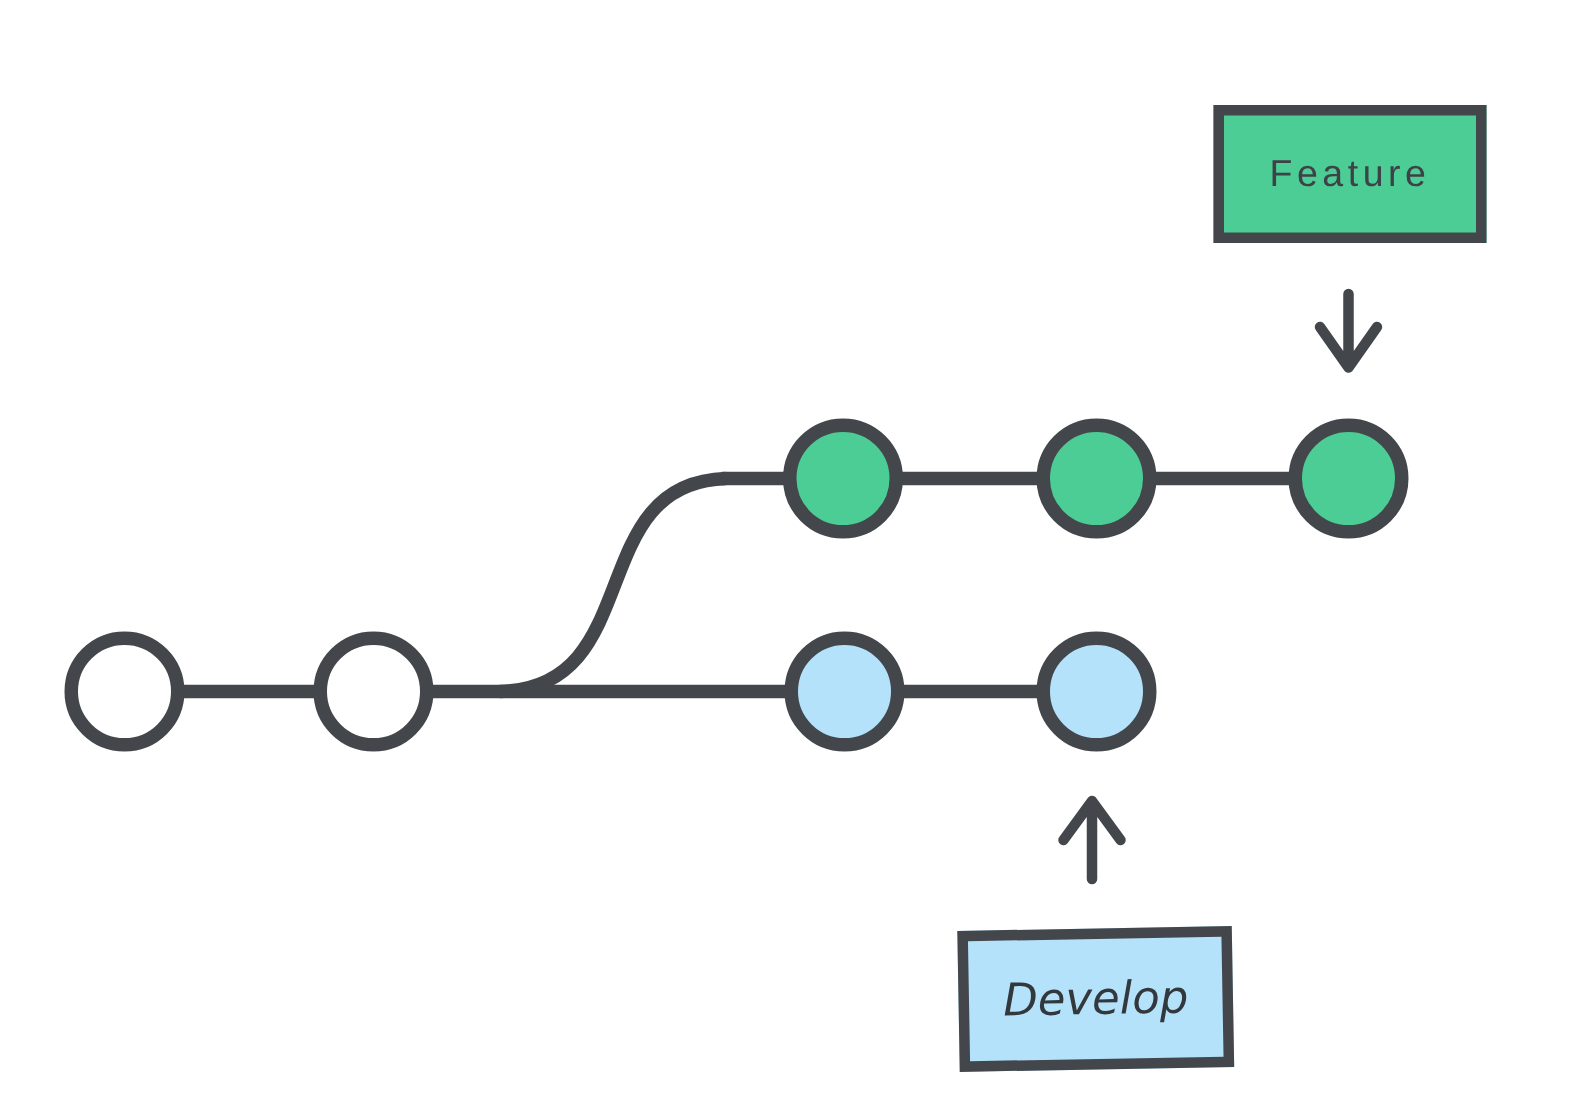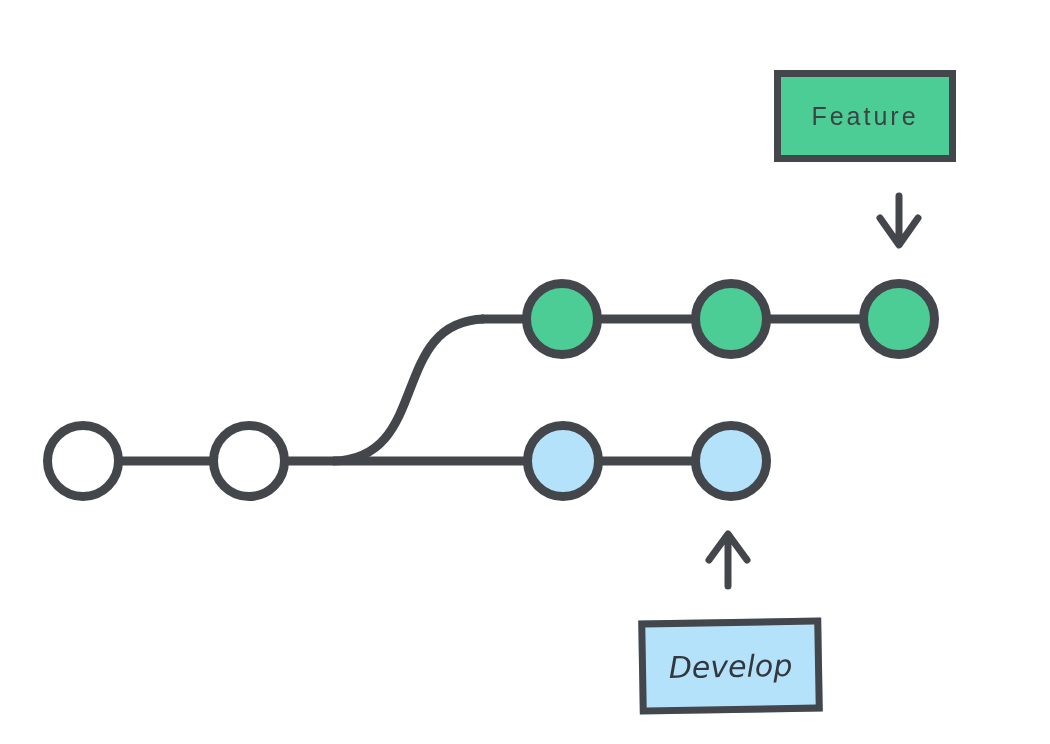--- a/index.html
+++ b/index.html
@@ -38,21 +38,21 @@
   }
   .label-box {
     position: absolute;
     box-sizing: border-box;
     border: 7px solid var(--stroke, #43474b);
     display: flex;
     align-items: center;
     justify-content: center;
   }
   .feature-box {
-    left: 774px;
+    left: 809px;
     top: 70px;
     width: 182px;
     height: 92px;
     background: var(--green, #4ccd95);
   }
   .feature-box .label-text {
     font-size: 25px;
     letter-spacing: 3px;
     color: var(--text, #3d4247);
   }

